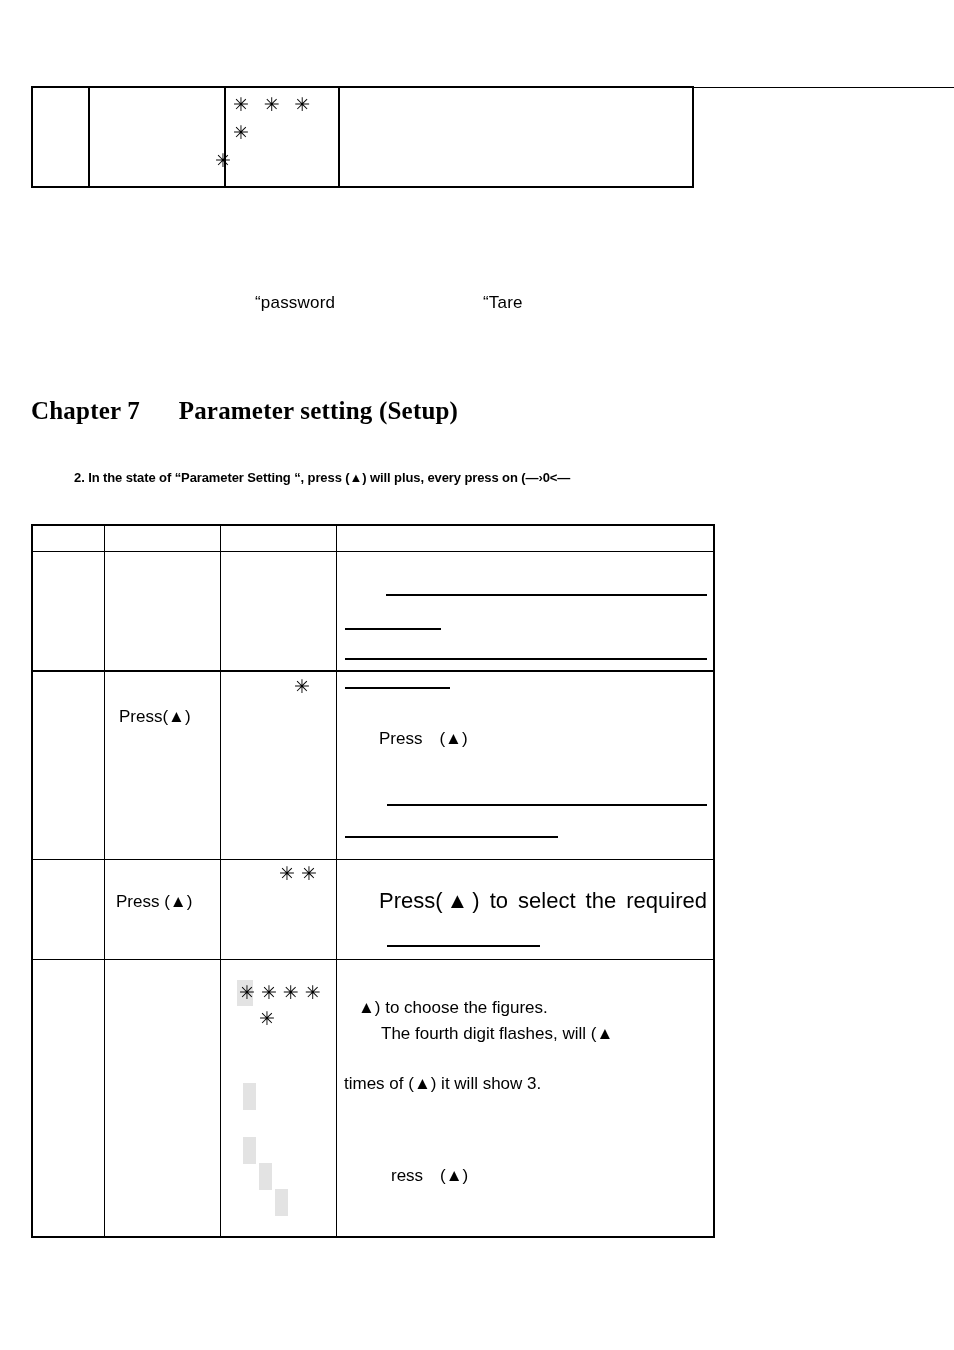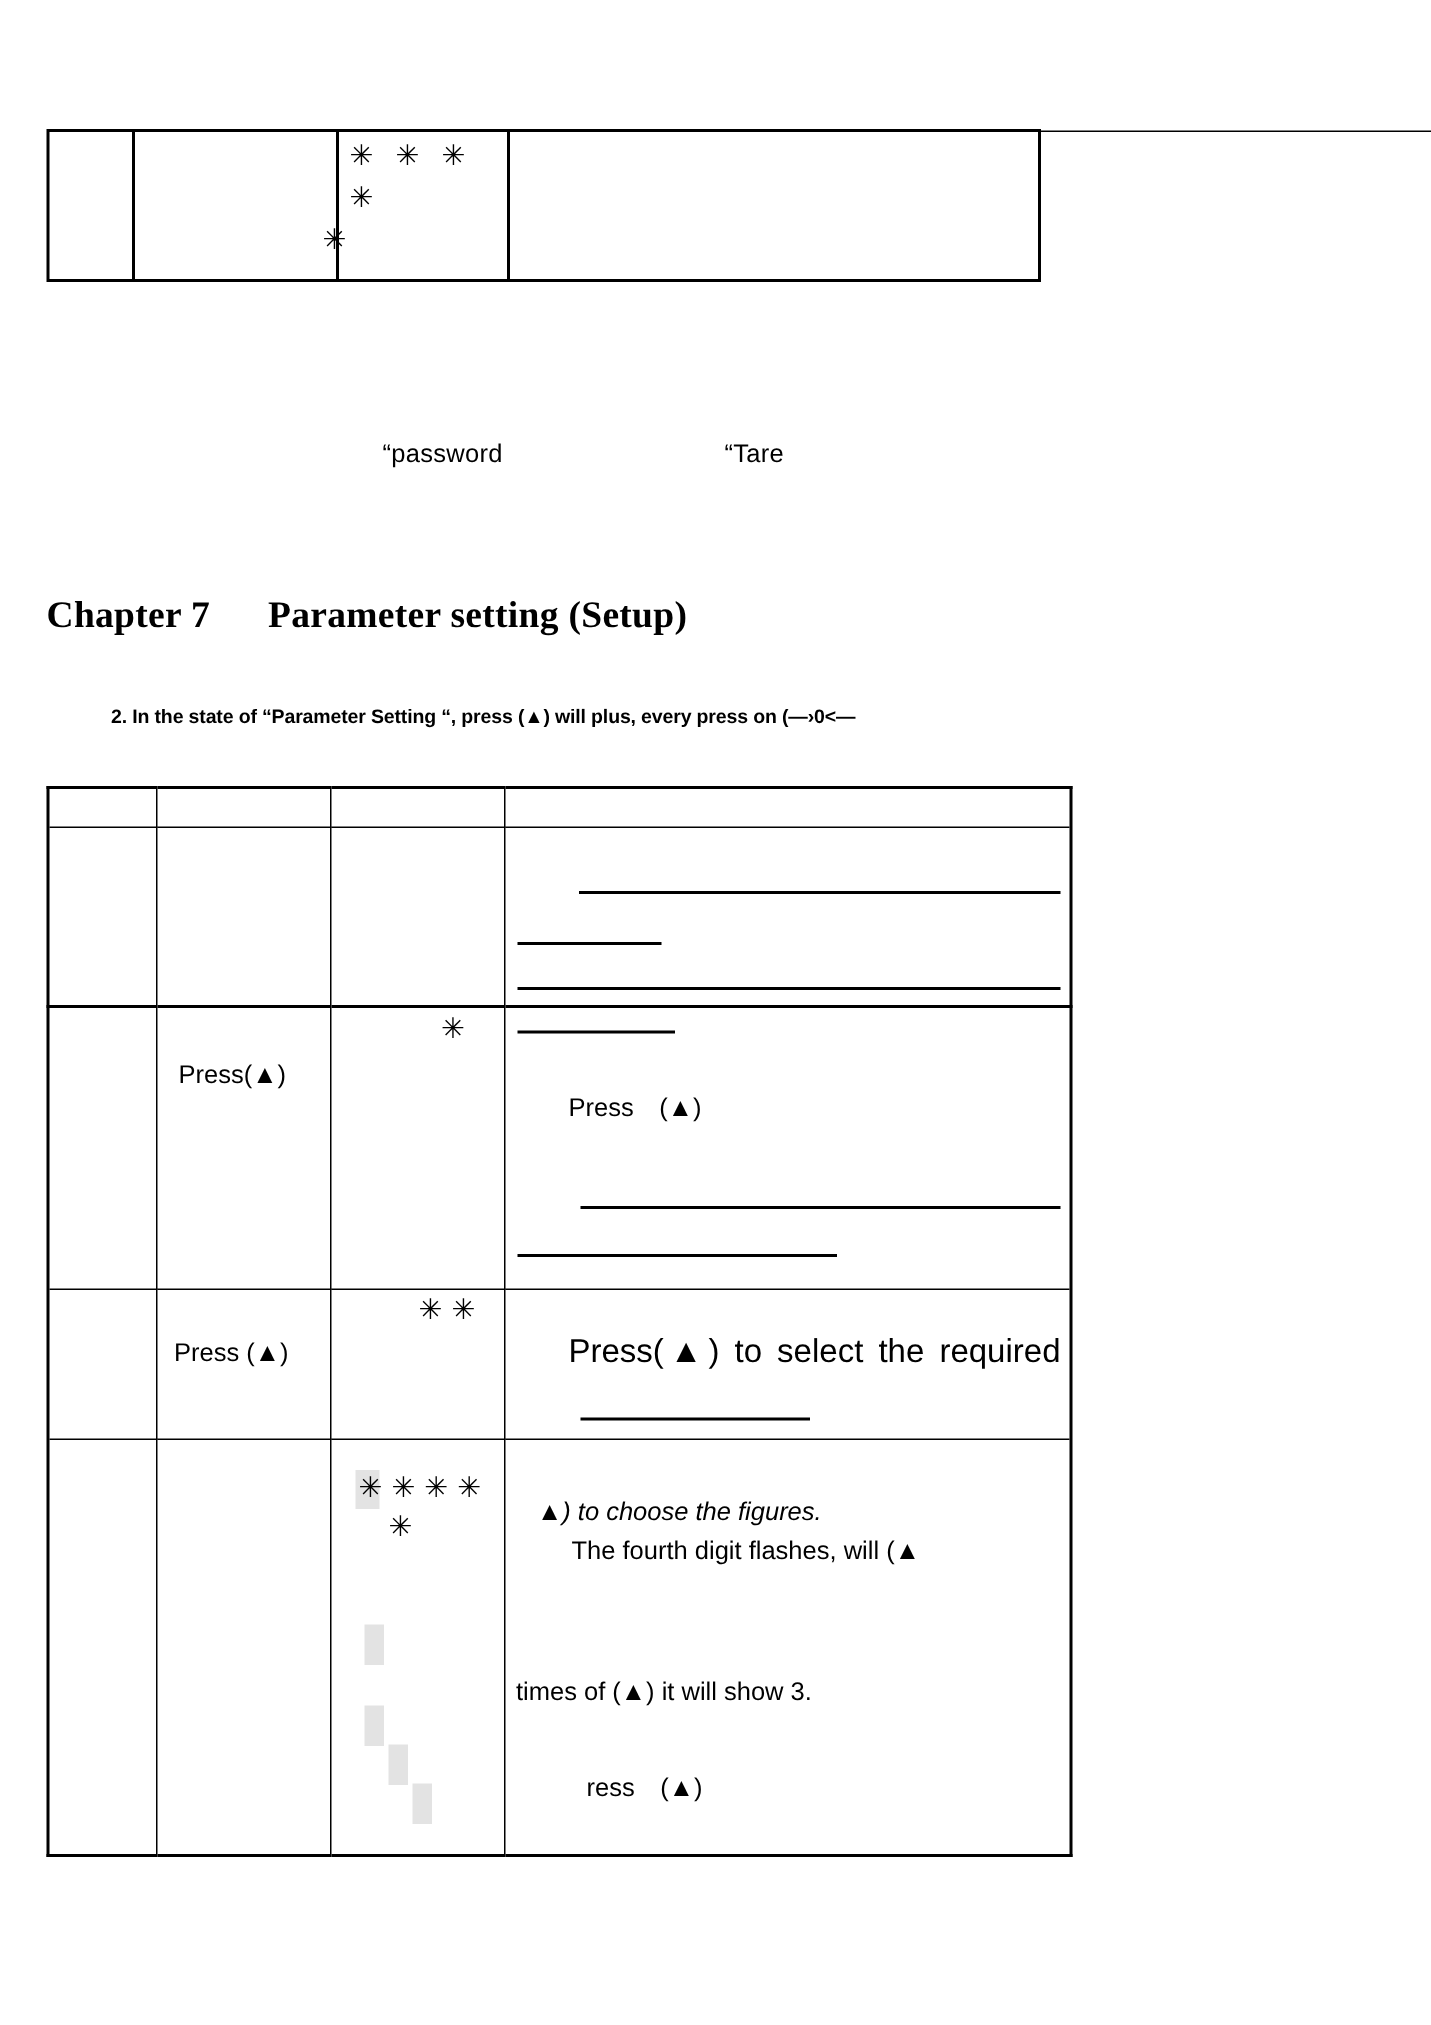--- a/index.html
+++ b/index.html
@@ -254,20 +254,20 @@
     <td class="c3">
       <div class="hl" style="left:16px; top:20px; width:16px; height:26px;"></div>
       <span class="stars sp" style="left:18px; top:20px;">✳✳✳✳</span>
       <span class="stars" style="left:38px; top:46px;">✳</span>
       <div class="hl" style="left:22px; top:123px; width:13px; height:27px;"></div>
       <div class="hl" style="left:22px; top:177px; width:13px; height:27px;"></div>
       <div class="hl" style="left:38px; top:203px; width:13px; height:27px;"></div>
       <div class="hl" style="left:54px; top:229px; width:13px; height:27px;"></div>
     </td>
     <td class="c4">
-      <span class="cell-text" style="left:21px; top:35px;font-style:italic;">▲) to choose the figures.</span>
+      <span class="cell-text" style="left:21px; top:35px;">▲) to choose the figures.</span>
       <span class="cell-text" style="left:44px; top:61px;">The fourth digit flashes, will (▲</span>
-      <span class="cell-text" style="left:7px; top:111px;margin-top:44px;">times of (▲) it will show 3.</span>
-      <span class="cell-text" style="left:54px; top:219px;">ress　(▲)</span>
+      <span class="cell-text" style="left:7px; top:111px;">times of (▲) it will show 3.</span>
+      <span class="cell-text" style="left:54px; top:203px;">ress　(▲)</span>
     </td>
   </tr>
 </tbody>
   </table>
 
 </body></html>

